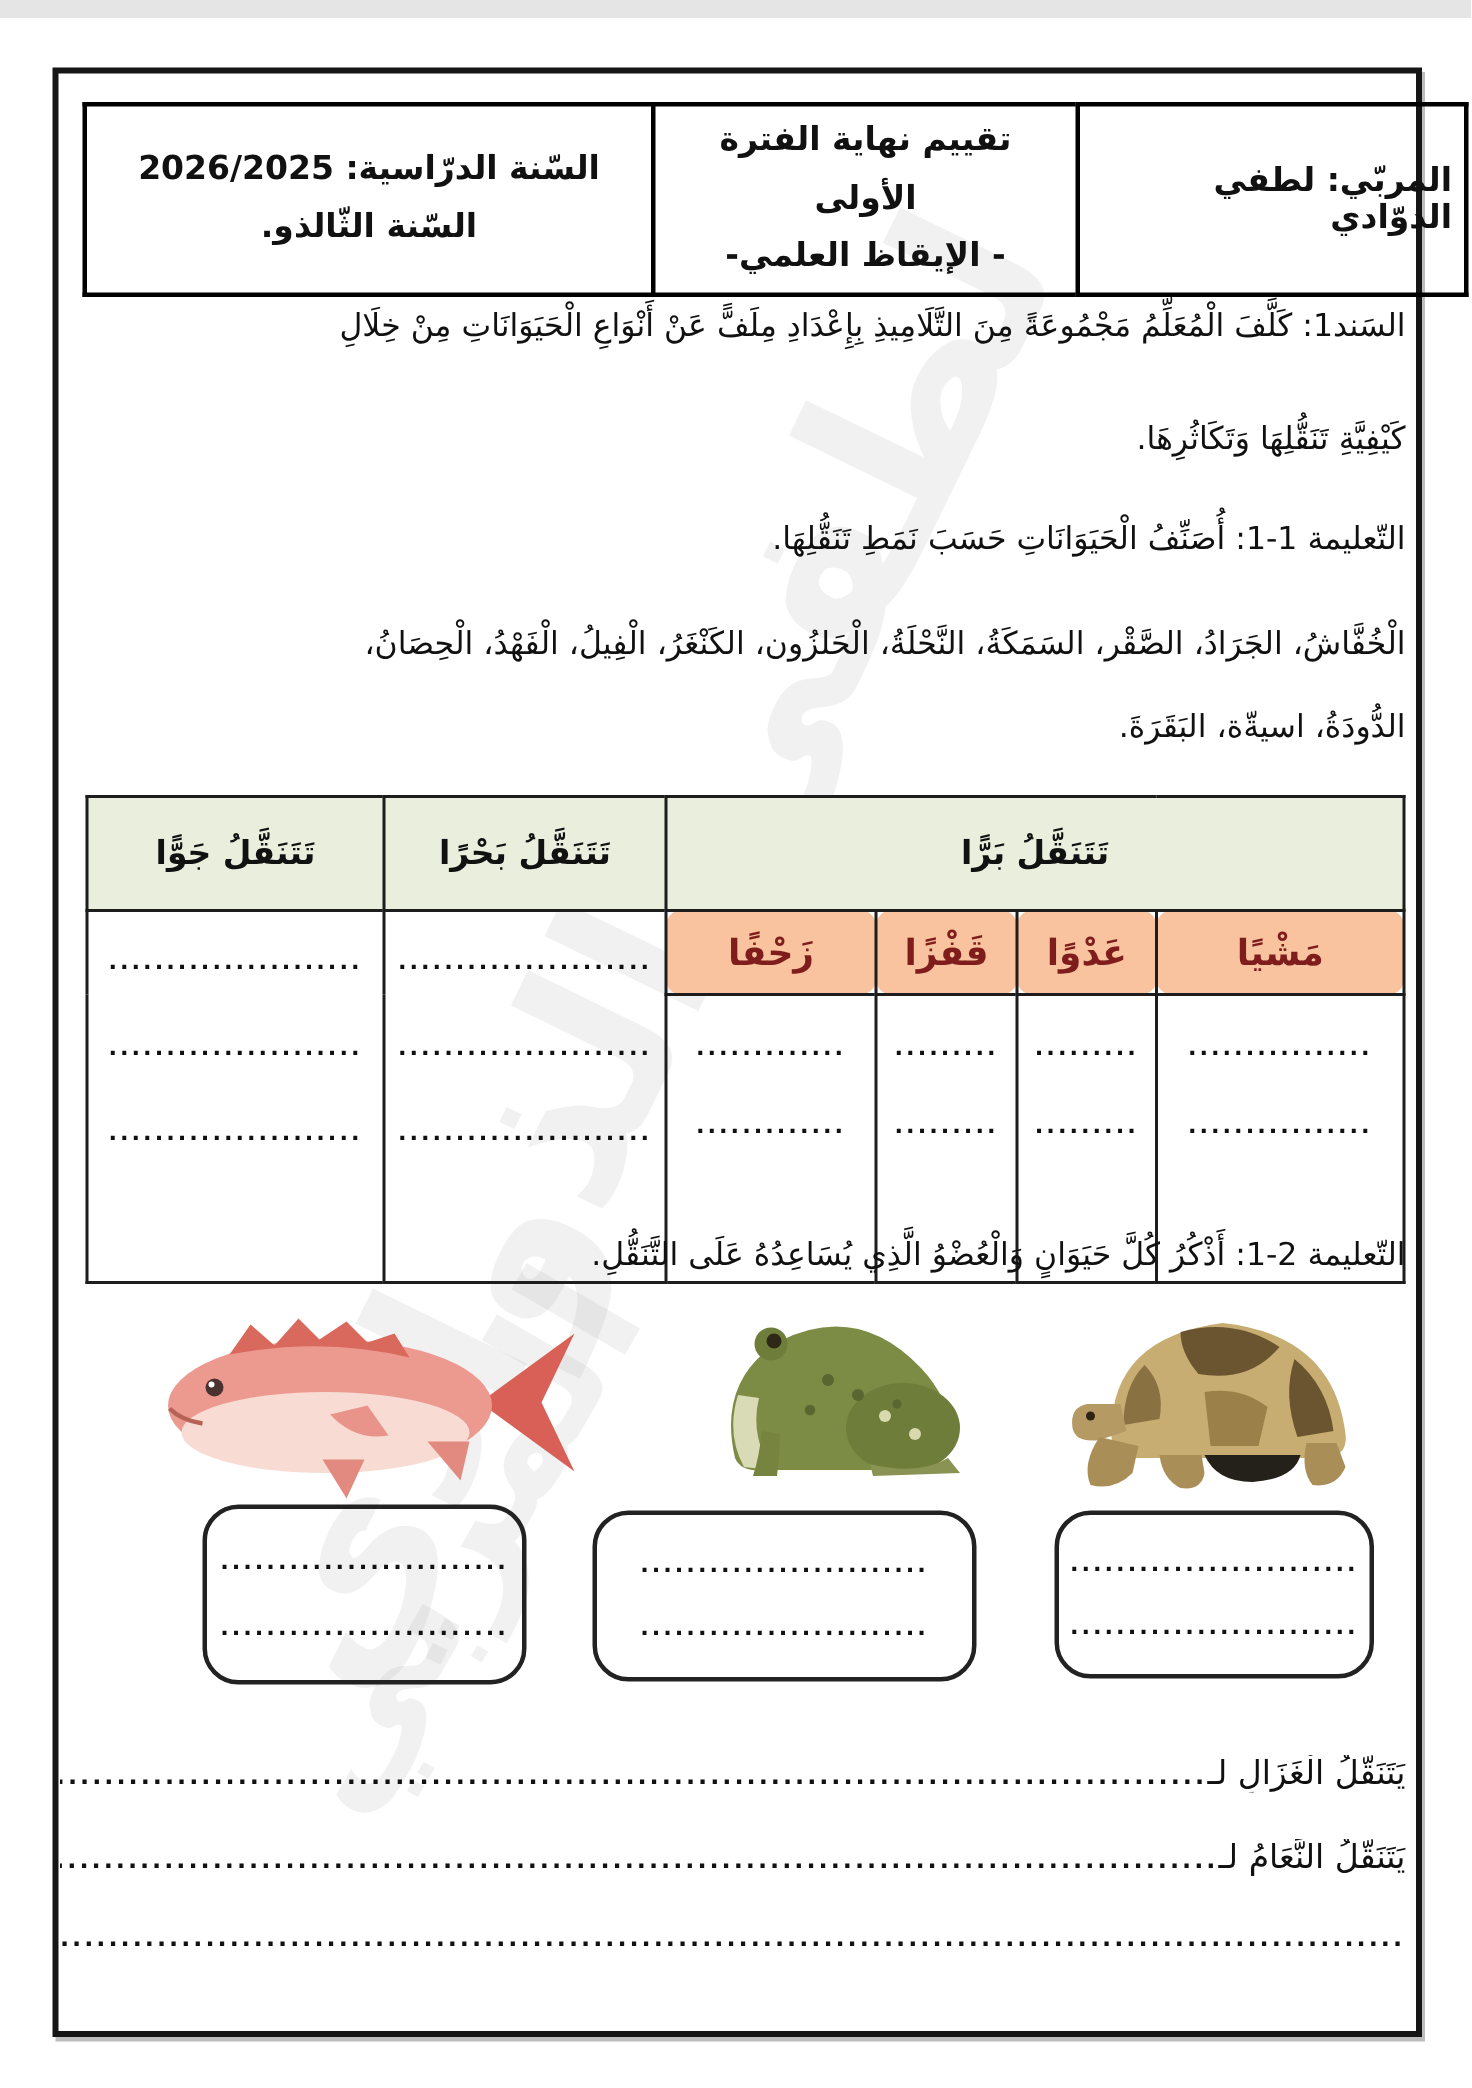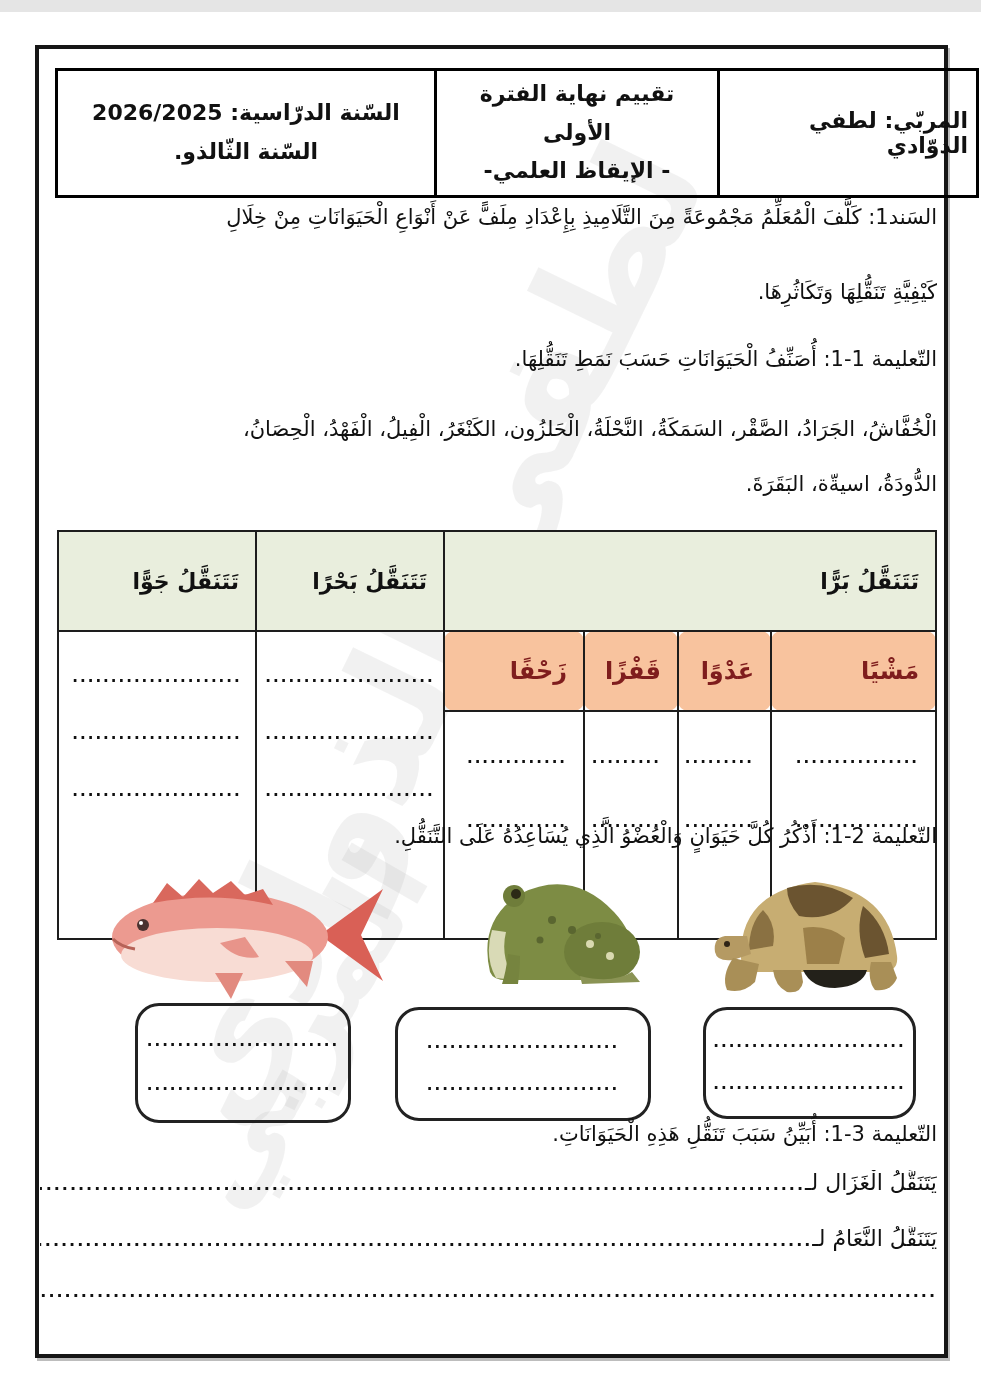--- a/index.html
+++ b/index.html
@@ -27,21 +27,21 @@
   .h-teacher{width:240px;text-align:right;padding-right:14px;}
   .h-title{width:264px;text-align:center;line-height:1.75;}
   .h-year{width:360px;text-align:center;line-height:1.75;}
   
   .line{position:absolute;right:44px;z-index:2;font-size:21px;font-weight:400;white-space:nowrap;direction:rtl;}
   
   .q1-table{
     position:absolute;left:57px;top:530px;width:878px;z-index:2;
     border-collapse:collapse;table-layout:fixed;background:transparent;
   }
-  .q1-table td{border:2.5px solid #1d1d1d;font-weight:700;padding:16px;}
+  .q1-table td{border:2.5px solid #1d1d1d;text-align:center;font-weight:700;padding:4px;}
   .row-green td{height:66px;background:#e9eedd;font-size:22px;}
   .row-orange .sub{height:46px;background:#f8c39e;font-size:24px;color:#7f1d1d;border-radius:10px;}
   .row-mid td{height:58px;vertical-align:middle;border-bottom:none;}
   .row-last td{height:110px;vertical-align:top;padding-top:10px;border-top:none;}
   .dots{font-weight:900;font-size:15px;letter-spacing:2px;color:#101010;white-space:nowrap;direction:ltr;}
   .tallcell{background:transparent;vertical-align:top;}
   .dl{height:57px;display:flex;align-items:center;justify-content:center;}
   
   .figure{position:absolute;z-index:2;}
   
@@ -205,21 +205,20 @@
   </div>
   <div class="answer-box" style="left:395px;top:1007px;width:250px;height:108px;">
     <div class="box-dots">.........................</div>
     <div class="box-dots">.........................</div>
   </div>
   <div class="answer-box" style="left:703px;top:1007px;width:207px;height:106px;">
     <div class="box-dots">.........................</div>
     <div class="box-dots">.........................</div>
   </div>
 
-  <div class="line" style="top:1122px;">التّعليمة 3-1: أُبَيِّنُ سَبَبَ تَنَقُّلِ هَذِهِ الْحَيَوَانَاتِ.</div>
 
   <div class="fill-line" style="top:1170px;">
     <span class="fl-label">يَتَنَقَّلُ الْغَزَالِ لـ </span>
     <span class="fl-dots">..........................................................................................................................................</span>
   </div>
   <div class="fill-line" style="top:1226px;">
     <span class="fl-label">يَتَنَقَّلُ النَّعَامُ لـ</span>
     <span class="fl-dots">..........................................................................................................................................</span>
   </div>
   <div class="fill-line" style="top:1282px;">

